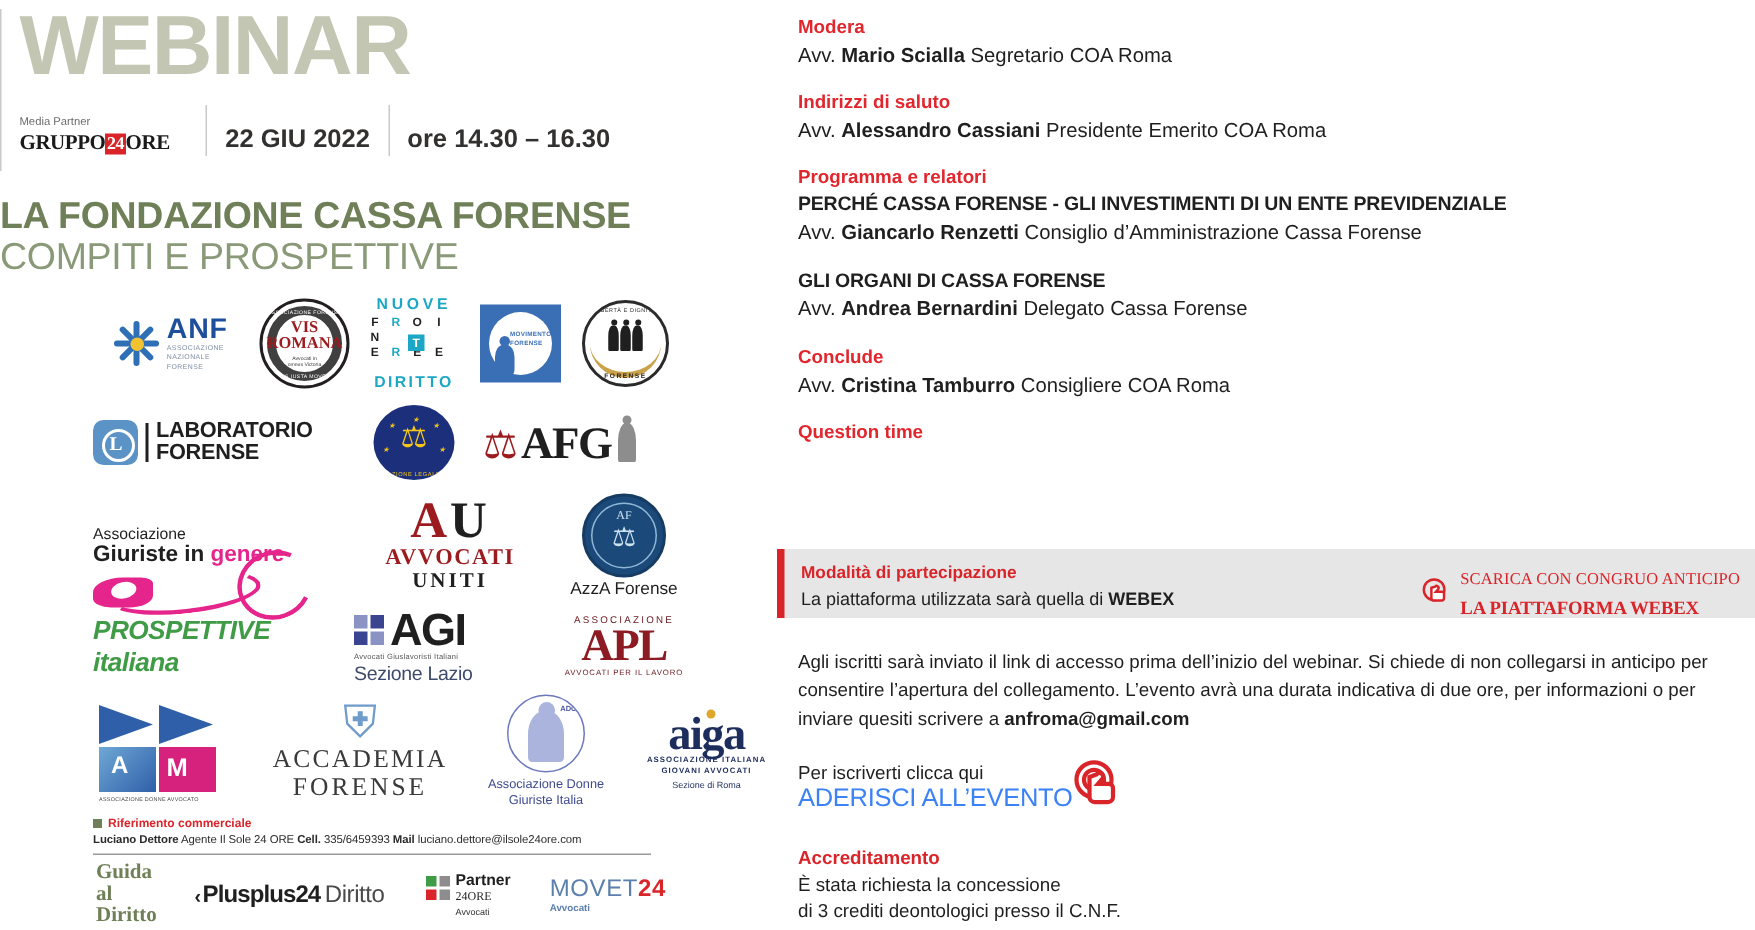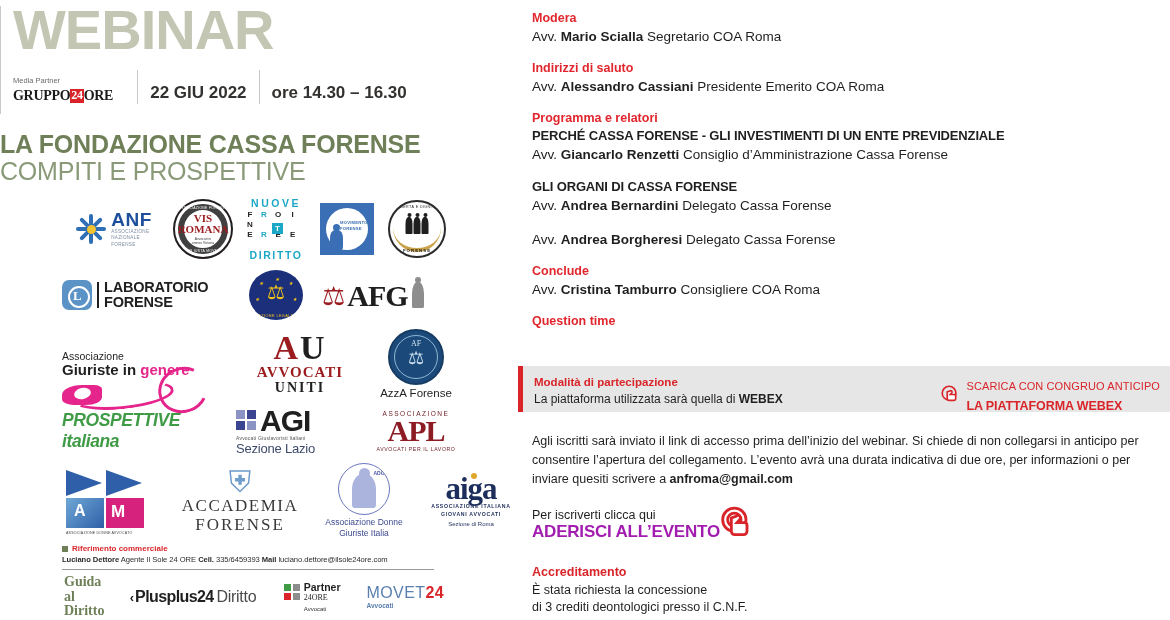--- a/index.html
+++ b/index.html
@@ -296,31 +296,31 @@
   .blk{margin-bottom:14px;}
   .blk:last-child{margin-bottom:0;}
 
   
   .band{position:absolute;left:0;top:366px;width:652px;height:46px;background:#e6e6e6;}
   .band .accent{position:absolute;left:0;top:0;width:5px;height:46px;background:#d9252a;}
   .band .bl{position:absolute;left:16px;top:9px;}
   .band .bt{color:#d9252a;font-weight:bold;font-size:11.5px;line-height:1.35;}
   .band .bs{color:#1f1f1f;font-size:12px;line-height:1.35;}
   .band .bs b{font-weight:bold;}
-  .band .br{position:absolute;right:10px;top:9px;display:flex;align-items:center;gap:6px;}
+  .band .br{position:absolute;right:10px;top:9px;display:flex;align-items:center;gap:6px;font-family:Liberation Serif, serif;}
   .band .br .tx{line-height:1.25;}
   .band .br .r1{color:#d9252a;font-size:11px;letter-spacing:.1px;}
   .band .br .r2{color:#d9252a;font-weight:bold;font-size:12.5px;letter-spacing:-.1px;}
 
   .para{position:absolute;left:14px;top:432px;width:630px;color:#1f1f1f;font-size:12.5px;line-height:1.5;}
   .para b{font-weight:bold;}
 
   .cta{position:absolute;left:14px;top:504px;display:flex;align-items:flex-end;gap:0;}
   .cta .tx .c1{font-size:12.5px;color:#1f1f1f;line-height:1.2;}
-  .cta .tx .c2{font-size:17px;font-weight:bold;color:#a21caf;letter-spacing:-.2px;line-height:1.1;}
+  .cta .tx .c2{font-size:17px;font-weight:normal;color:#3b82f6;letter-spacing:-.2px;line-height:1.1;}
   .cta .hand{margin-left:-4px;margin-bottom:-2px;}
 
   .accr{position:absolute;left:14px;top:564px;}
   .accr .h{color:#d9252a;font-weight:bold;font-size:12.5px;line-height:1.4;}
   .accr .l{color:#1f1f1f;font-size:12.5px;line-height:1.38;}
 
   .icon-svg{display:block;}
 </style>
 </head>
 <body>
@@ -633,21 +633,20 @@
         <div class="topic">PERCHÉ CASSA FORENSE - GLI INVESTIMENTI DI UN ENTE PREVIDENZIALE</div>
         <div class="line"><span>Avv. </span><b>Giancarlo Renzetti</b><span> Consiglio d’Amministrazione Cassa Forense</span></div>
       </div>
 
       <div class="blk">
         <div class="topic">GLI ORGANI DI CASSA FORENSE</div>
         <div class="line"><span>Avv. </span><b>Andrea Bernardini</b><span> Delegato Cassa Forense</span></div>
       </div>
 
       <div class="blk">
-        <div class="line"><span>Avv. </span><b>Andrea Borgheresi</b><span> Delegato Cassa Forense</span></div>
       </div>
 
       <div class="blk">
         <div class="kicker">Conclude</div>
         <div class="line"><span>Avv. </span><b>Cristina Tamburro</b><span> Consigliere COA Roma</span></div>
       </div>
 
       <div class="blk">
         <div class="kicker">Question time</div>
       </div>

